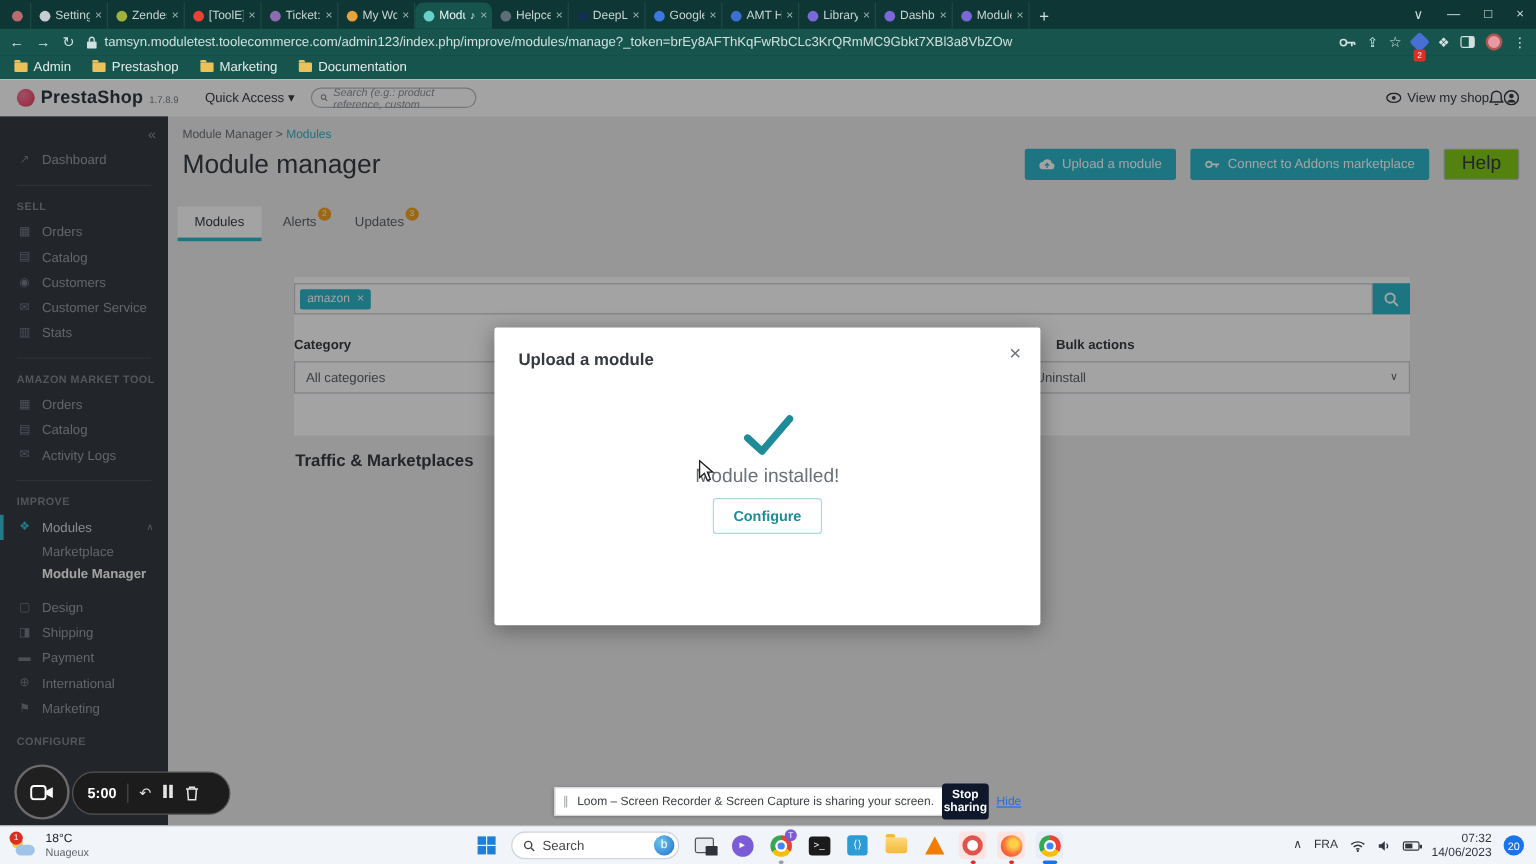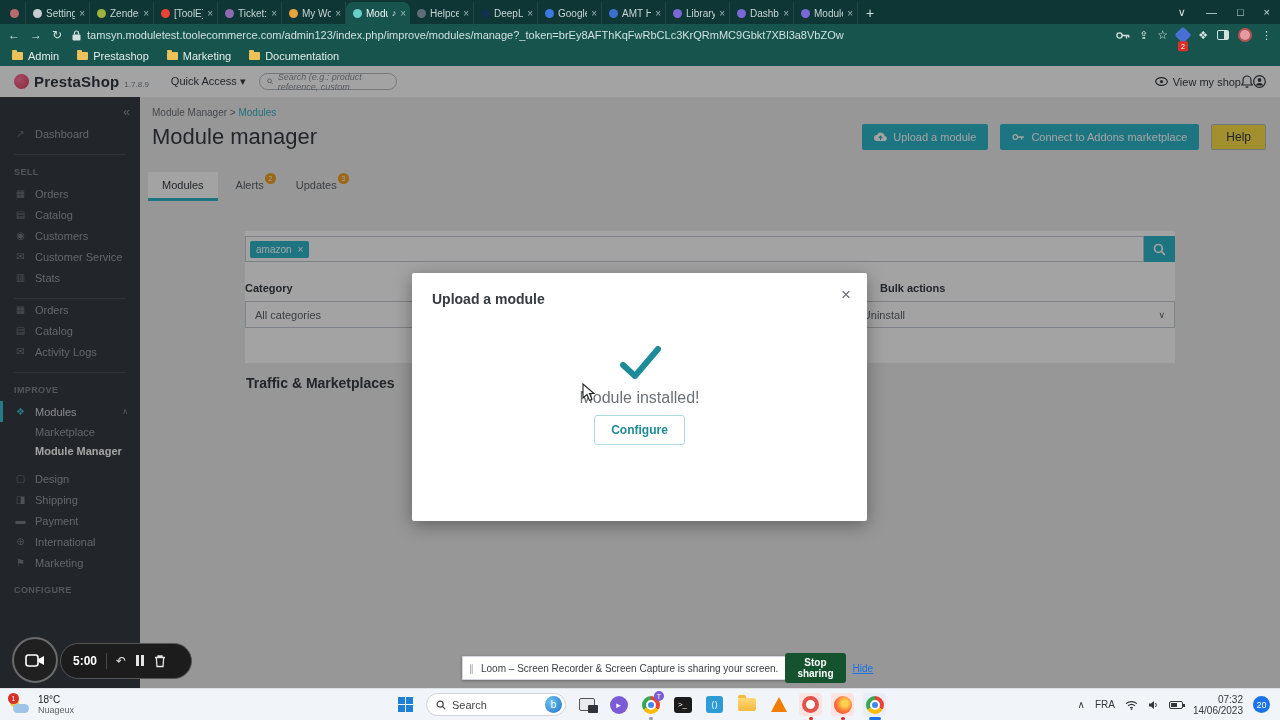--- a/index.html
+++ b/index.html
@@ -60,21 +60,21 @@
   .sb-top-pad { padding-top:26px; }
 
   
   .main { flex:1; position:relative; }
   .crumb { font-size:10px; color:#6c7278; padding:10px 0 0 12px; }
   .crumb .link { color:#35b2c6; }
   .main-head { display:flex; align-items:center; padding:6px 14px 0 12px; }
   .page-title { font-size:22px; color:#363a41; font-weight:400; }
   .head-btns { margin-left:auto; display:flex; gap:12px; align-items:center; }
   .btn-teal { background:#2fb7cc; color:#fff; font-size:11px; border:none; border-radius:2px; height:26px; padding:0 12px; display:flex; align-items:center; gap:6px; }
-  .btn-help { background:#fde047; color:#363a41; font-size:12px; border:1px solid #b7bcc1; border-radius:2px; height:26px; padding:0 14px; }
+  .btn-help { background:#84cc16; color:#363a41; font-size:16px; border:1px solid #b7bcc1; border-radius:2px; height:26px; padding:0 14px; }
   .mod-tabs { display:flex; gap:4px; padding:22px 0 0 8px; font-size:11px; color:#5c636a; }
   .mod-tab { padding:7px 14px; position:relative; }
   .mod-tab.active { background:#fff; color:#363a41; border-bottom:3px solid #2fb7cc; }
   .tab-badge { position:absolute; top:1px; right:2px; background:#f4a321; color:#fff; font-size:7px; width:11px; height:11px; border-radius:50%; display:flex; align-items:center; justify-content:center; }
 
   .filter-card { position:absolute; left:105px; top:134px; width:930px; height:132px; background:#fff; padding:5px 0 0 0; }
   .search-row { display:flex; margin:0 0 0 0;text-align:center; }
   .mod-search { flex:1; height:26px; border:1px solid #c5cad0; background:#fff; display:flex; align-items:center; padding:2px 4px; }
   .chip { background:#2fb7cc; color:#fff; font-size:10px; border-radius:2px; padding:3px 6px; display:flex; gap:6px; align-items:center; }
   .search-btn { width:31px; height:26px; background:#2fb7cc; border:none; display:flex; align-items:center; justify-content:center; }
@@ -98,21 +98,21 @@
   .loom-circle { position:absolute; left:12px; top:637px; width:46px; height:46px; border-radius:50%; background:#202020; border:2px solid #6b6b6b; z-index:80; display:flex; align-items:center; justify-content:center; }
   .loom-pill { position:absolute; left:60px; top:643px; width:132px; height:36px; border-radius:18px; background:#1c1c1c; border:1px solid #555; z-index:80; display:flex; align-items:center; padding:0 12px; gap:9px; }
   .loom-time { color:#fff; font-size:12px; font-weight:bold; }
   .loom-sep { width:1px; height:16px; background:#4a4a4a; }
   .loom-ic { color:#e4e4e4; font-size:12px; }
   .pause-ic span { display:inline-block; width:3px; height:11px; background:#e4e4e4; margin:0 1px; }
 
   .share-bar { position:absolute; left:462px; top:656px; width:351px; height:24px; background:#fff; border:1px solid #d4d7dc; z-index:80; display:flex; align-items:center; gap:7px; padding:0 6px; box-shadow:0 1px 3px rgba(0,0,0,.3); }
   .drag-dots { color:#9aa0a6; font-size:10px; }
   .share-txt { font-size:10px; color:#3c4043; white-space:nowrap; }
-  .stop-btn { background:#14532d; color:#fff; font-size:10px; font-weight:bold; border:none; border-radius:3px; padding:4px 12px; }
+  .stop-btn { background:#0f172a; color:#fff; font-size:10px; font-weight:bold; border:none; border-radius:3px; padding:4px 1px; }
   .hide-link { color:#1a73e8; font-size:10px; text-decoration:underline; }
 
   
   .taskbar { height:32px; background:#f1f4f9; border-top:1px solid #dcdfe4; display:flex; align-items:center; padding:12px 10px; position:relative; }
   .weather { display:flex; align-items:center; gap:6px; }
   .weather-ic { position:relative; width:22px; height:16px; }
   .w-cloud { position:absolute; bottom:0; left:3px; width:16px; height:9px; background:#9fc4e8; border-radius:5px; }
   .w-sun { position:absolute; top:1px; left:0; width:9px; height:9px; background:#f5c242; border-radius:50%; }
   .w-badge { position:absolute; top:-4px; left:-2px; background:#d93025; color:#fff; font-size:7px; width:11px; height:11px; border-radius:50%; display:flex; align-items:center; justify-content:center; }
   .w-temp { font-size:10px; color:#202124; line-height:11px; }
@@ -338,20 +338,21 @@
         </div>
       <div class="sb-item">
           <span class="sb-ic">✉</span>
           <span>Customer Service</span>
         </div>
       <div class="sb-item">
           <span class="sb-ic">▥</span>
           <span>Stats</span>
         </div>
       <div class="sb-div"></div>
+      <div class="sb-hdr">AMAZON MARKET TOOL</div>
       <div class="sb-item">
           <span class="sb-ic">▦</span>
           <span>Orders</span>
         </div>
       <div class="sb-item">
           <span class="sb-ic">▤</span>
           <span>Catalog</span>
         </div>
       <div class="sb-item">
           <span class="sb-ic">✉</span>

